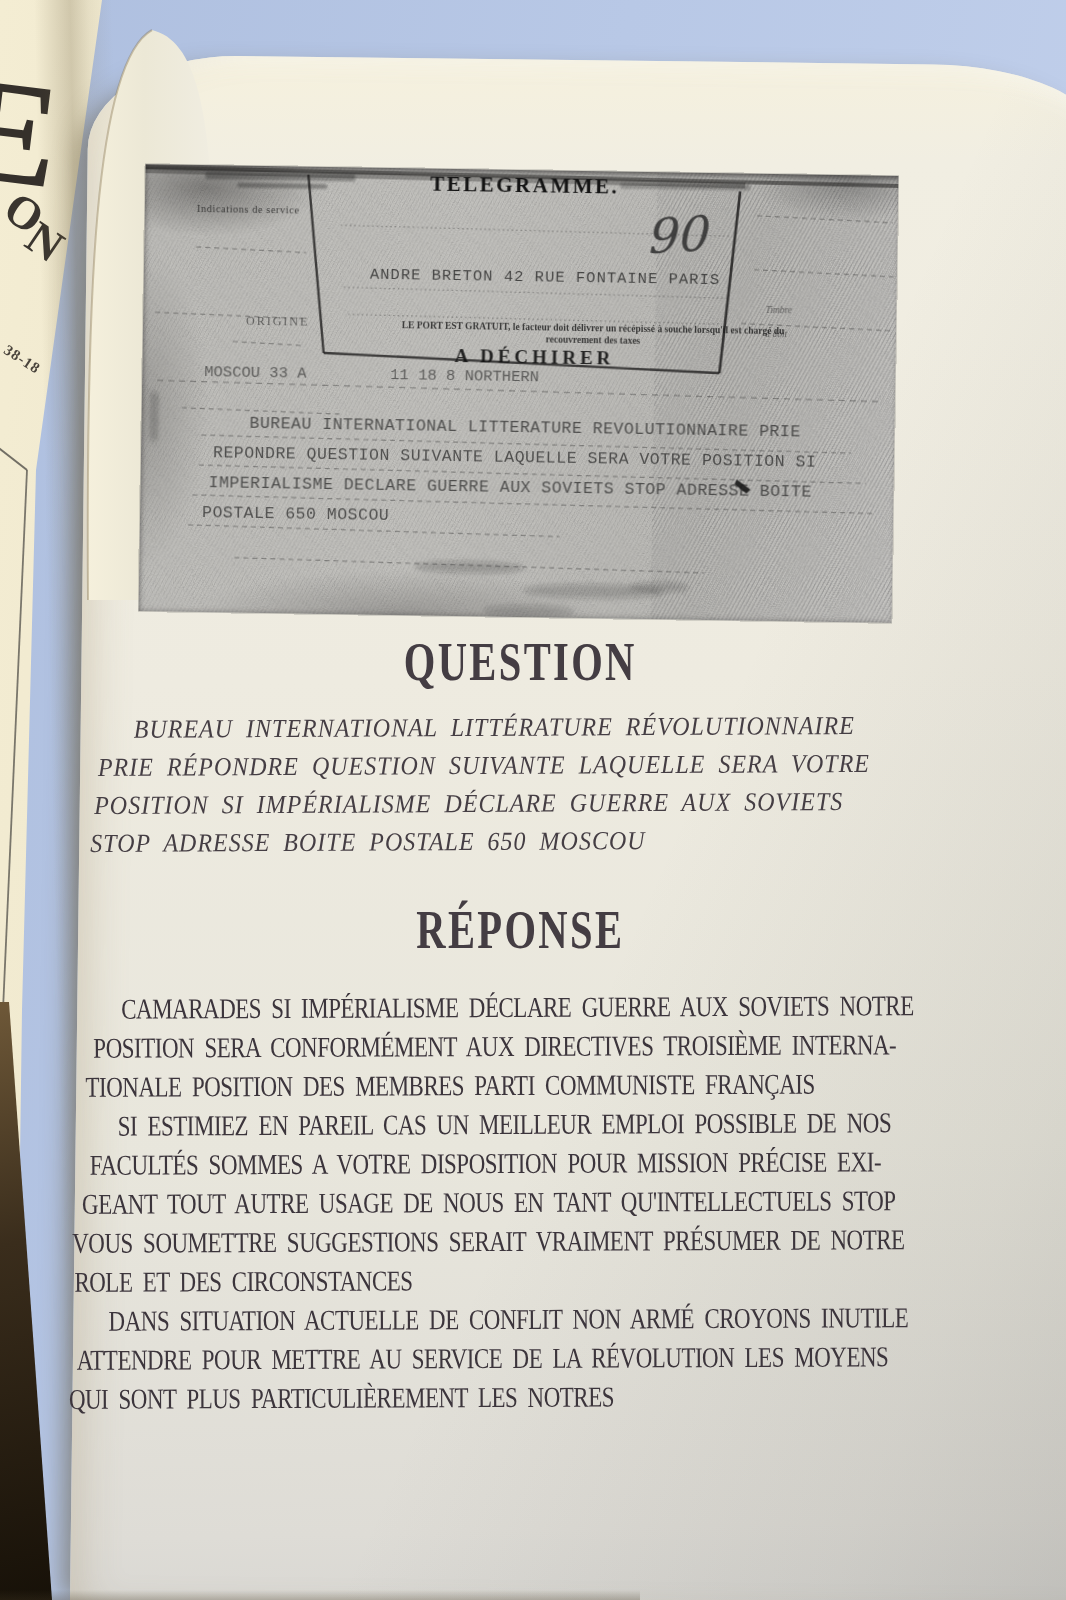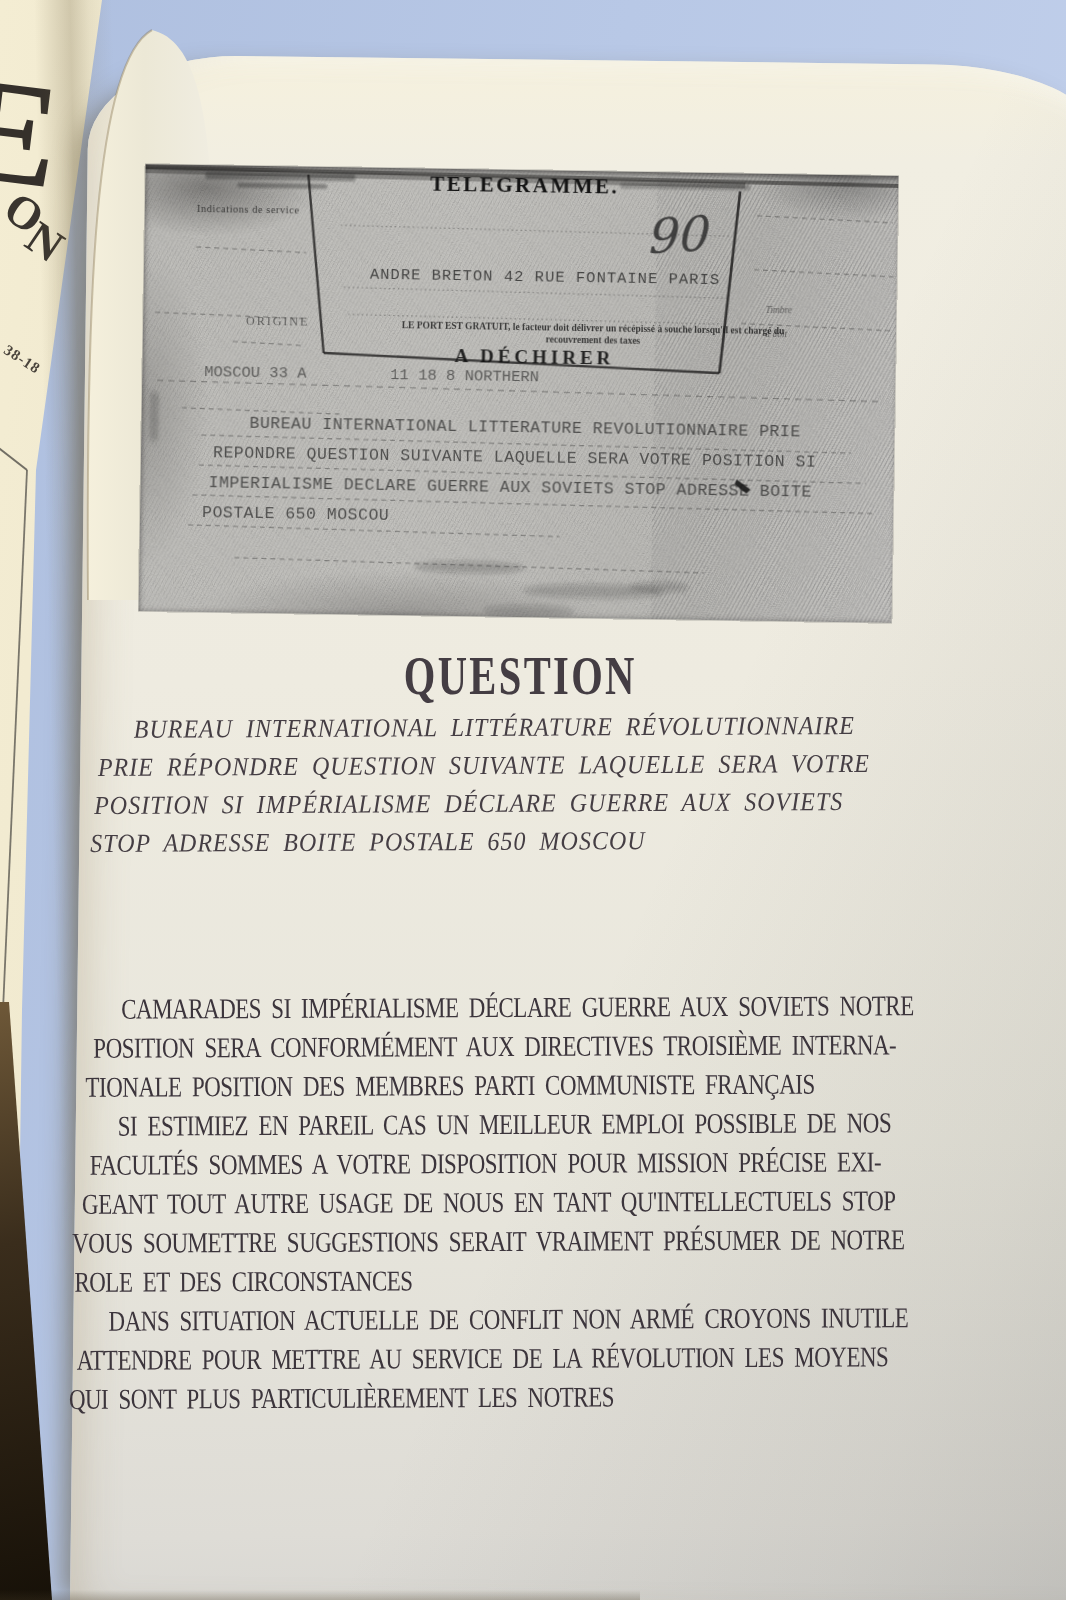--- a/index.html
+++ b/index.html
@@ -75,21 +75,21 @@
   .tg-orig1{left:62px;top:198px;font-size:15.5px;font-family:"Liberation Mono",monospace;
     color:rgba(30,30,30,.6);filter:blur(.4px);}
   .tg-orig2{left:248px;top:198px;font-size:15.5px;font-family:"Liberation Mono",monospace;
     color:rgba(30,30,30,.6);filter:blur(.4px);}
   .tg-msg{font-size:16.5px;font-family:"Liberation Mono",monospace;letter-spacing:.5px;
     color:rgba(28,28,28,.68);filter:blur(.35px);}
   .tg-m0{left:108px;top:248px;} .tg-m1{left:72px;top:278px;}
   .tg-m2{left:68px;top:308px;}  .tg-m3{left:62px;top:338px;}
 
   
-  .hq{position:absolute;left:0;top:650px;width:1040px;text-align:center;color:#443d43;}
+  .hq{position:absolute;left:0;top:636px;width:1040px;text-align:center;color:#443d43;}
   .hr{position:absolute;left:0;top:904px;width:1040px;text-align:center;color:#443d43;}
   .hq span,.hr span{display:inline-block;font-size:52px;font-weight:bold;letter-spacing:3px;
     transform:scale(.78,1.05);line-height:1;}
   .q-block{position:absolute;left:88px;top:708px;width:900px;transform:rotate(-.3deg);
     font-style:italic;color:#453e44;}
   .q-block .ln{height:38px;line-height:38px;font-size:24px;letter-spacing:1px;word-spacing:6px;
     transform:scaleY(1.08);transform-origin:0 50%;white-space:pre;}
   .q-block .ln:nth-of-type(1){margin-left:46px;}
   .q-block .ln:nth-of-type(2){margin-left:10px;}
   .q-block .ln:nth-of-type(3){margin-left:6px;}
@@ -235,20 +235,23 @@
   <div class="hq">
     <span>QUESTION</span>
   </div>
   <div class="q-block">
     <div class="ln">BUREAU INTERNATIONAL LITTÉRATURE RÉVOLUTIONNAIRE</div>
     <div class="ln">PRIE RÉPONDRE QUESTION SUIVANTE LAQUELLE SERA VOTRE</div>
     <div class="ln">POSITION SI IMPÉRIALISME DÉCLARE GUERRE AUX SOVIETS</div>
     <div class="ln">STOP ADRESSE BOITE POSTALE 650 MOSCOU</div>
   </div>
 
+  <div class="hr">
+    <span>RÉPONSE</span>
+  </div>
   <div class="r-block">
     <div class="ln">CAMARADES SI IMPÉRIALISME DÉCLARE GUERRE AUX SOVIETS NOTRE</div>
     <div class="ln">POSITION SERA CONFORMÉMENT AUX DIRECTIVES TROISIÈME INTERNA-</div>
     <div class="ln">TIONALE POSITION DES MEMBRES PARTI COMMUNISTE FRANÇAIS</div>
     <div class="ln">SI ESTIMIEZ EN PAREIL CAS UN MEILLEUR EMPLOI POSSIBLE DE NOS</div>
     <div class="ln">FACULTÉS SOMMES A VOTRE DISPOSITION POUR MISSION PRÉCISE EXI-</div>
     <div class="ln">GEANT TOUT AUTRE USAGE DE NOUS EN TANT QU'INTELLECTUELS STOP</div>
     <div class="ln">VOUS SOUMETTRE SUGGESTIONS SERAIT VRAIMENT PRÉSUMER DE NOTRE</div>
     <div class="ln">ROLE ET DES CIRCONSTANCES</div>
     <div class="ln">DANS SITUATION ACTUELLE DE CONFLIT NON ARMÉ CROYONS INUTILE</div>

